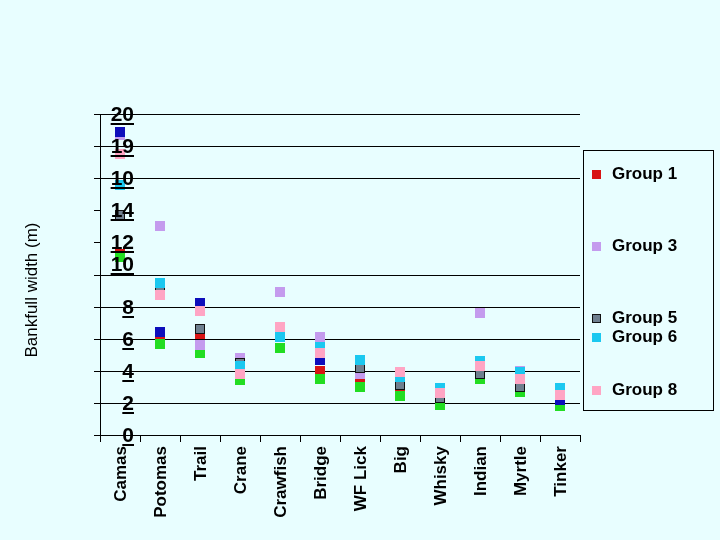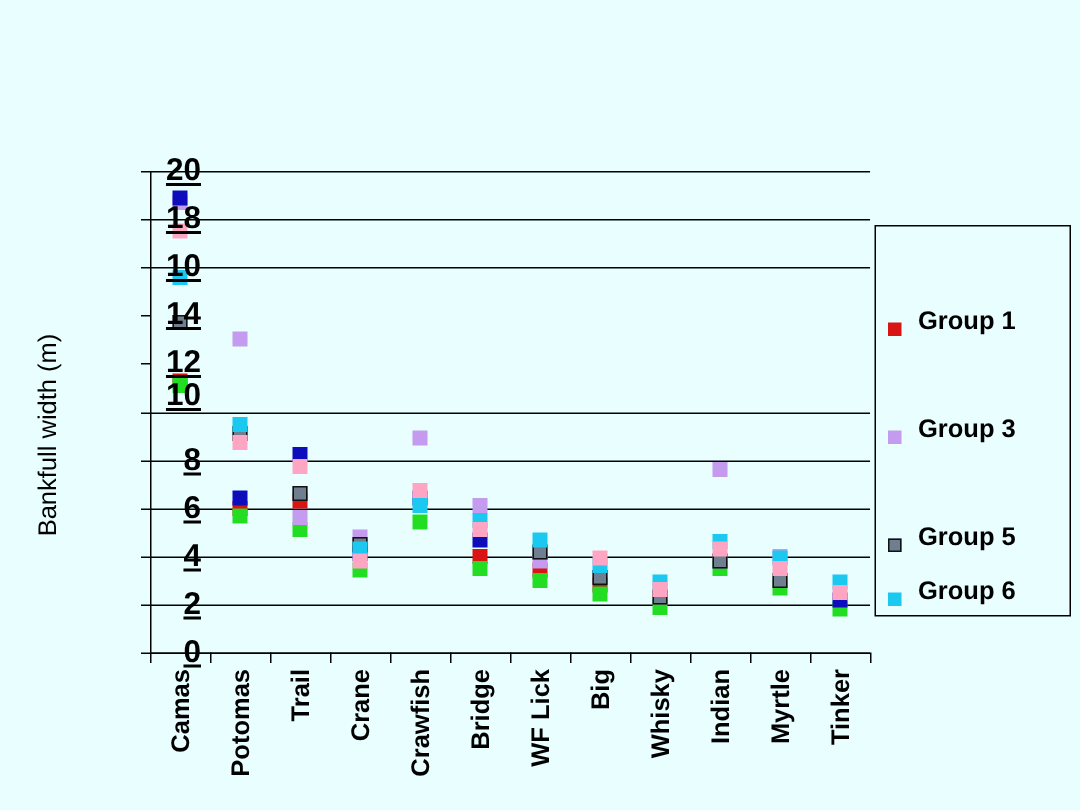--- a/index.html
+++ b/index.html
@@ -152,22 +152,21 @@
     height: 261px;
     border: 1px solid #000000;
     background: #e8feff;
     box-sizing: border-box;
   }
   .legend-row {
     position: absolute;
     left: 8px;
     height: 20px;
     display: flex;
-    align-items: flex-end;
-    margin-top: 40px;
+    align-items: center;
   }
   .legend-swatch {
     width: 9px;
     height: 9px;
     margin-right: 11px;
     flex: 0 0 auto;
   }
   .legend-swatch.sw-outline {
     box-sizing: border-box;
     border: 1px solid #111111;
@@ -304,21 +303,21 @@
     <div id="ytick-labels">
         <div class="ytick-label" style="top: 334px;">0</div>
         <div class="ytick-label" style="top: 301.9px;">2</div>
         <div class="ytick-label" style="top: 269.8px;">4</div>
         <div class="ytick-label" style="top: 237.7px;">6</div>
         <div class="ytick-label" style="top: 205.6px;">8</div>
         <div class="ytick-label" style="top: 163px;">10</div>
         <div class="ytick-label" style="top: 141.4px;">12</div>
         <div class="ytick-label" style="top: 109.3px;">14</div>
         <div class="ytick-label" style="top: 77.2px;">10</div>
-        <div class="ytick-label" style="top: 45.1px;">18</div>
+        <div class="ytick-label" style="top: 45.1px;">19</div>
         <div class="ytick-label" style="top: 13px;">20</div>
       </div>
     <div id="xtick-labels">
         <div class="xtick-label" style="left: 111px; top: 356px;">Camas</div>
         <div class="xtick-label" style="left: 151px; top: 356px;">Potomas</div>
         <div class="xtick-label" style="left: 191px; top: 356px;">Trail</div>
         <div class="xtick-label" style="left: 231px; top: 356px;">Crane</div>
         <div class="xtick-label" style="left: 271px; top: 356px;">Crawfish</div>
         <div class="xtick-label" style="left: 311px; top: 356px;">Bridge</div>
         <div class="xtick-label" style="left: 351px; top: 356px;">WF Lick</div>
@@ -335,20 +334,24 @@
           <span class="legend-text">Group 1</span>
         </div>
         <div class="legend-row" style="top: 85px;">
           <span class="legend-swatch" style="background: rgb(196, 155, 238);"></span>
           <span class="legend-text">Group 3</span>
         </div>
         <div class="legend-row" style="top: 157px;">
           <span class="legend-swatch sw-outline" style="background: rgb(111, 127, 143);"></span>
           <span class="legend-text">Group 5</span>
         </div>
-        <div class="legend-row" style="top: 193px;">
+        <div class="legend-row" style="top: 176px;">
           <span class="legend-swatch" style="background: rgb(27, 200, 240);"></span>
           <span class="legend-text">Group 6</span>
         </div>
+        <div class="legend-row" style="top: 229px;">
+          <span class="legend-swatch" style="background: rgb(255, 165, 196);"></span>
+          <span class="legend-text">Group 8</span>
+        </div>
       </div>
   </div>
 
 </div>
 
 </body></html>

